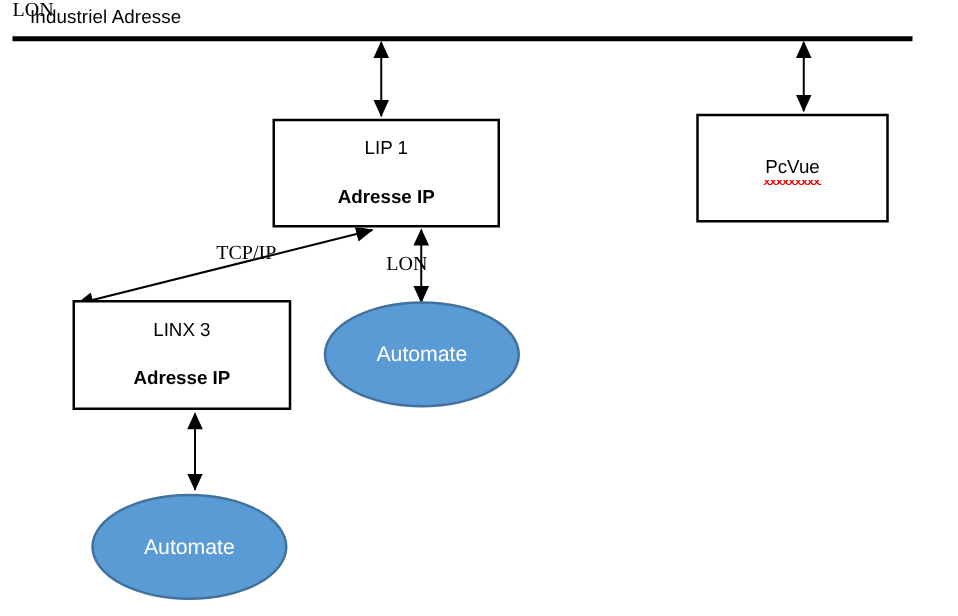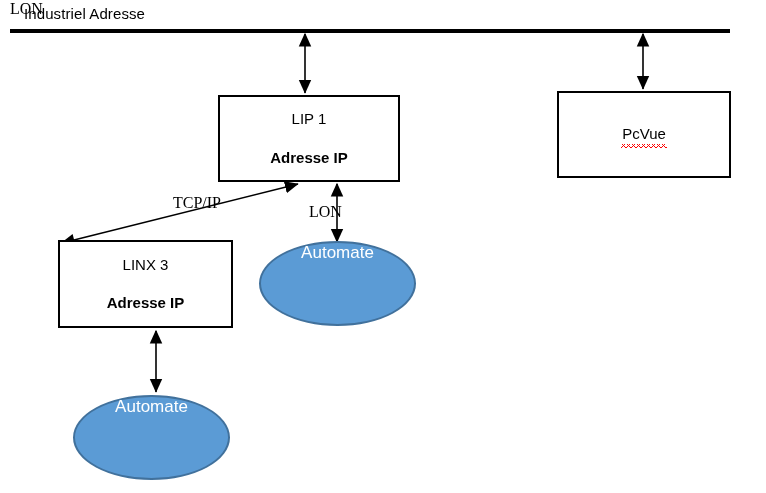--- a/index.html
+++ b/index.html
@@ -52,21 +52,21 @@
     align-items: center;
     justify-content: center;
     font-family: "Liberation Sans", sans-serif;
     font-size: 15px;
     color: #000000;
   }
   .node-box .line1 { line-height: 1.1; }
   .node-box .line2 { line-height: 1.1; margin-top: 22px; font-weight: bold; }
 
   #box-lip1  { left: 218px; top: 95px;  width: 182px; height: 87px; }
-  #box-pcvue { left: 557px; top: 91px;  width: 174px; height: 87px; justify-content: center; }
+  #box-pcvue { left: 557px; top: 91px;  width: 154px; height: 87px; justify-content: center; }
   #box-linx1 { left: 58px;  top: 240px; width: 175px; height: 88px; }
 
   
   .spellcheck {
     position: relative;
     display: inline-block;
   }
   .spellcheck::after {
     content: "";
     position: absolute;
@@ -80,21 +80,21 @@
     background-size: 5px 4px;
     background-repeat: repeat-x;
   }
 
   
   .node-ellipse {
     position: absolute;
     box-sizing: border-box;
     border-radius: 50%;
     display: flex;
-    align-items: flex-start;
+    align-items: center;
     justify-content: center;
     font-family: "Liberation Sans", sans-serif;
     font-size: 17px;
     color: #ffffff;
   }
   #ellipse-automate-top    { left: 259px; top: 241px; width: 157px; height: 85px; }
   #ellipse-automate-bottom { left: 73px;  top: 395px; width: 157px; height: 85px; }
 
   
   .edge-label {

